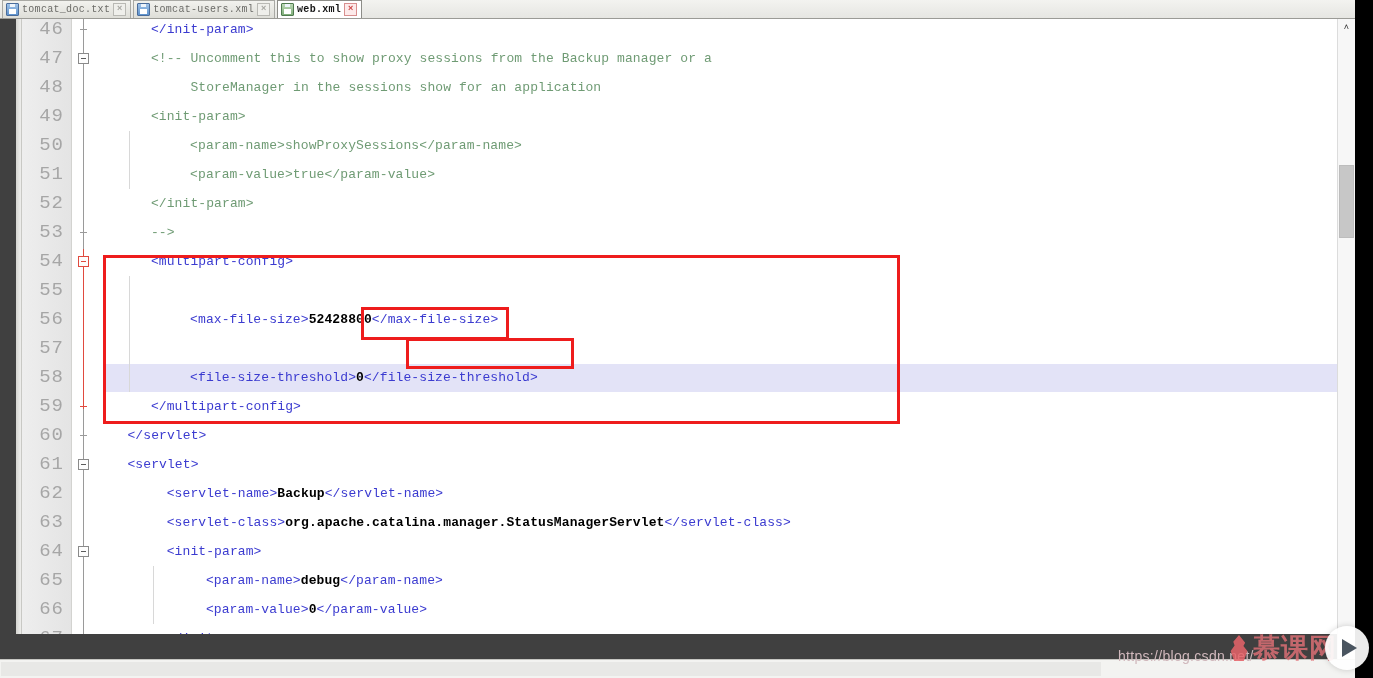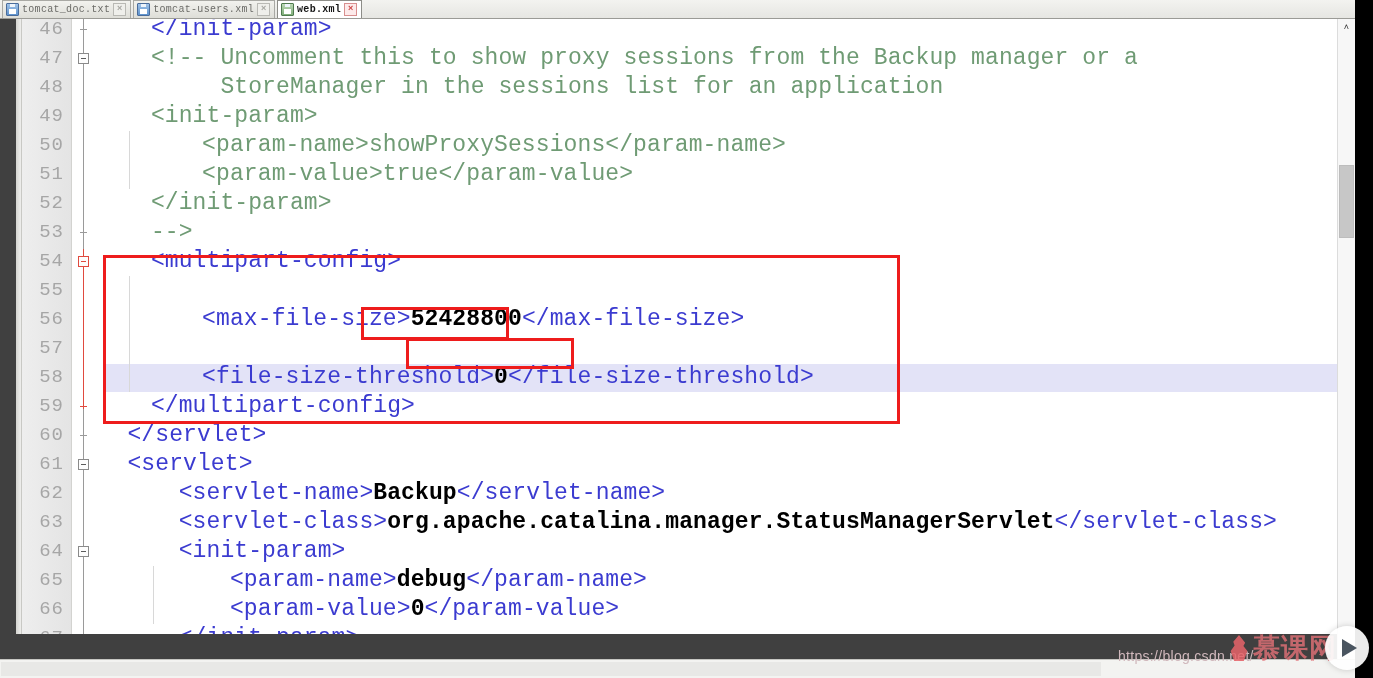--- a/index.html
+++ b/index.html
@@ -166,21 +166,21 @@
   .code {
     position: absolute; top: 0; left: 88px;
     width: 1247px; height: 640px;
     overflow: hidden;
   }
   .line {
     position: absolute; left: 0;
     height: 29px; line-height: 29px;
     white-space: pre;
     font-family: "Liberation Mono", "DejaVu Sans Mono", monospace;
-    font-size: 23px;
+    font-size: 13px;
     letter-spacing: 0.1px;
     color: #202020;
   }
   .hl-line {
     position: absolute; left: 0; width: 1247px;
     height: 28px;
     background: #e3e3f7;
   }
   .indentguide {
     position: absolute;
@@ -348,21 +348,21 @@
         <div class="foldbox" style="top: 527px;"></div>
         <div class="foldtick" style="top: 619px;"></div>
       </div>
     <div class="code" id="code">
         <div class="hl-line" style="top: 345px;"></div>
         <div class="indentguide" style="left: 25.44px; top: 112px; height: 58px;"></div>
         <div class="indentguide" style="left: 25.44px; top: 257px; height: 116px;"></div>
         <div class="indentguide" style="left: 48.88px; top: 547px; height: 58px;"></div>
         <div class="line" style="top: -4px; left: 46.88px;"><span class="tag">&lt;/init-param&gt;</span></div>
         <div class="line" style="top: 25px; left: 46.88px;"><span class="cmt">&lt;!-- Uncomment this to show proxy sessions from the Backup manager or a</span></div>
-        <div class="line" style="top: 54px; left: 46.88px;"><span class="cmt">     StoreManager in the sessions list for an application</span></div>
+        <div class="line" style="top: 54px; left: 46.88px;"><span class="cmt">     StoreManager in the sessions show for an application</span></div>
         <div class="line" style="top: 83px; left: 46.88px;"><span class="cmt">&lt;init-param&gt;</span></div>
         <div class="line" style="top: 112px; left: 70.32px;"><span class="cmt">  &lt;param-name&gt;showProxySessions&lt;/param-name&gt;</span></div>
         <div class="line" style="top: 141px; left: 70.32px;"><span class="cmt">  &lt;param-value&gt;true&lt;/param-value&gt;</span></div>
         <div class="line" style="top: 170px; left: 46.88px;"><span class="cmt">&lt;/init-param&gt;</span></div>
         <div class="line" style="top: 199px; left: 46.88px;"><span class="cmt">--&gt;</span></div>
         <div class="line" style="top: 228px; left: 46.88px;"><span class="tag">&lt;multipart-config&gt;</span></div>
         <div class="line" style="top: 286px; left: 70.32px;"><span class="tag">  &lt;max-file-size&gt;</span><span class="val">52428800</span><span class="tag">&lt;/max-file-size&gt;</span></div>
         <div class="line" style="top: 344px; left: 70.32px;"><span class="tag">  &lt;file-size-threshold&gt;</span><span class="val">0</span><span class="tag">&lt;/file-size-threshold&gt;</span></div>
         <div class="line" style="top: 373px; left: 46.88px;"><span class="tag">&lt;/multipart-config&gt;</span></div>
         <div class="line" style="top: 402px; left: 23.44px;"><span class="tag">&lt;/servlet&gt;</span></div>

